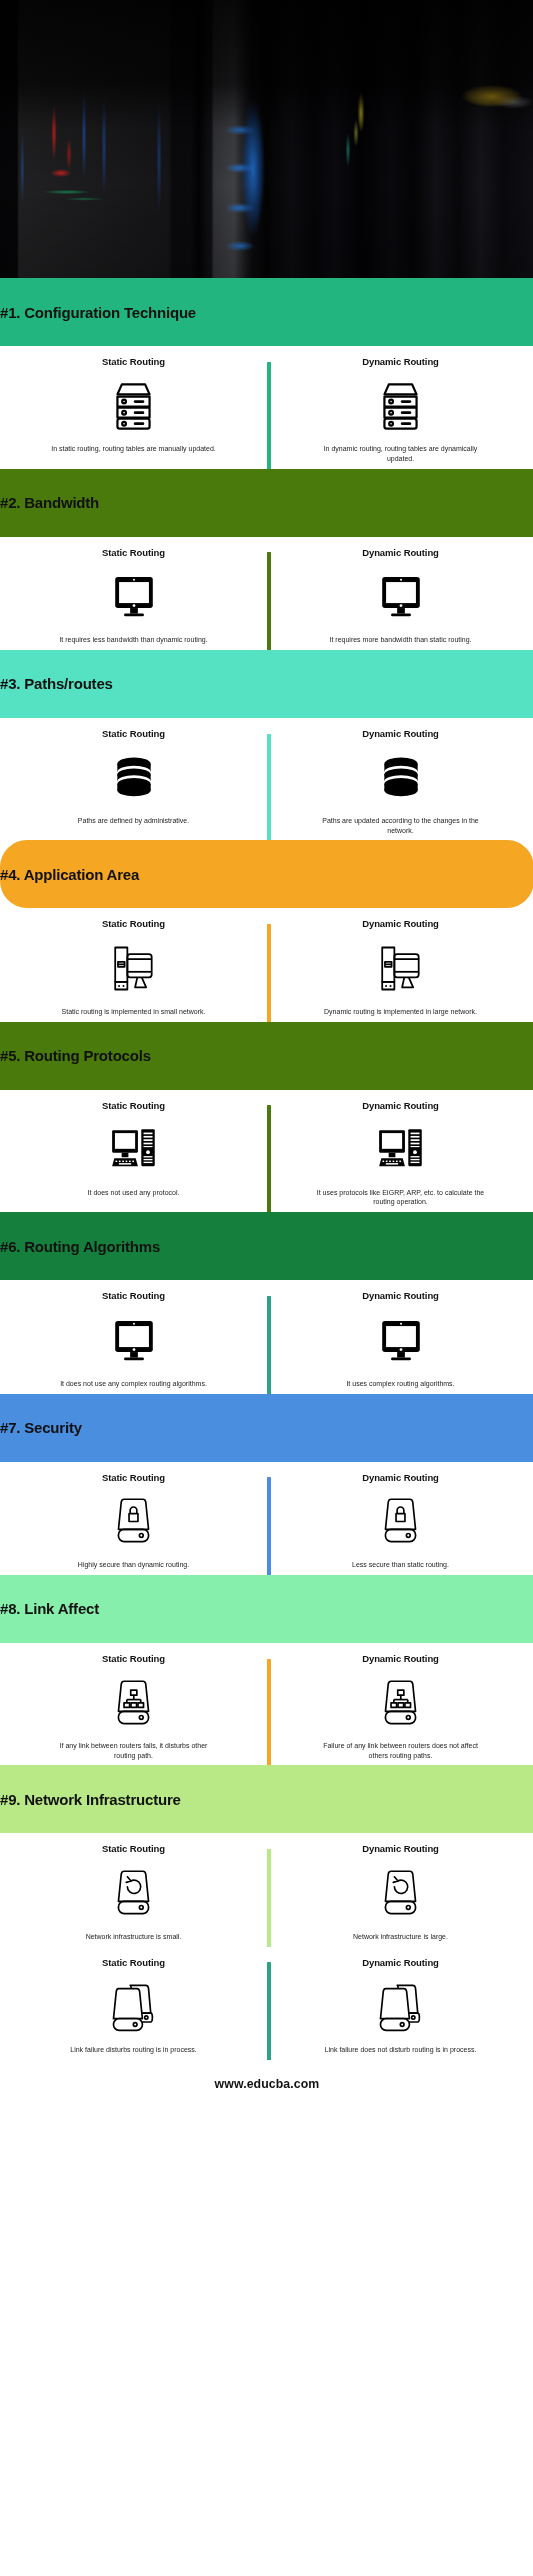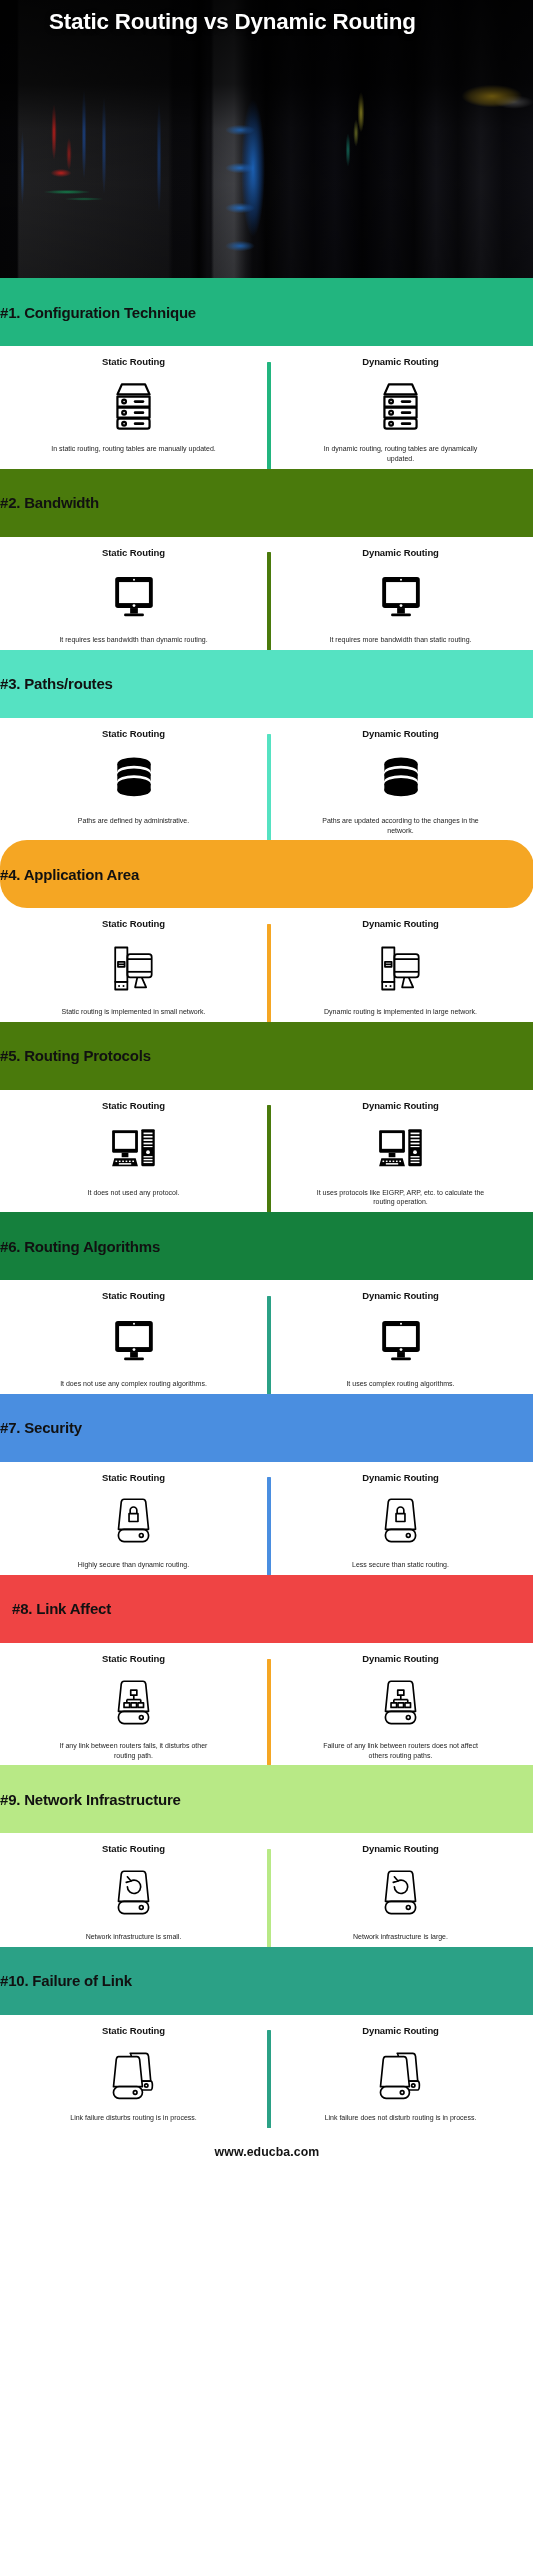--- a/index.html
+++ b/index.html
@@ -169,21 +169,20 @@
   svg { display: block; }
 </style>
 </head>
 <body>
 
 <div id="page">
 
   <div class="hero">
     <div class="hero-photo"></div>
     <div class="hero-vignette"></div>
-    <h1 class="hero-title">Static Routing vs Dynamic Routing</h1>
   </div>
 
   <div id="sections-root">
       <div>
         <div class="banner" style="background: rgb(34, 181, 127);">
           <div class="banner-text">#1. Configuration Technique</div>
         </div>
         <div class="compare">
           <div class="divider" style="background: rgb(34, 181, 127);"></div>
           <div class="col">
@@ -484,21 +483,21 @@
       <path d="M27 30 v-6 a6 6 0 0 1 12 0 v6"></path>
       <rect x="6" y="58" width="54" height="22" rx="10"></rect>
       <circle cx="47" cy="69" r="3.4"></circle>
     </svg>
             </div>
             <div class="col-desc">Less secure than static routing.</div>
           </div>
         </div>
       </div>
       <div>
-        <div class="banner" style="background: #ef4444; padding-left: 12px;">
+        <div class="banner" style="background: #86efac;">
           <div class="banner-text">#8. Link Affect</div>
         </div>
         <div class="compare">
           <div class="divider" style="background: rgb(245, 166, 35);"></div>
           <div class="col">
             <div class="col-title">Static Routing</div>
             <div class="icon-wrap">
               <svg width="37" height="49" viewBox="0 0 66 88" fill="none" stroke="#000" stroke-width="3" stroke-linejoin="round">
       <path d="M16 4 L50 4 Q54 4 55 9 L60 58 L6 58 L11 9 Q12 4 16 4 Z"></path>
       <rect x="28" y="20" width="11" height="9"></rect>
@@ -564,23 +563,20 @@
       <path d="M22 14 L28.5 21.6 L20 24" stroke-linecap="round"></path>
       <rect x="6" y="58" width="54" height="22" rx="10"></rect>
       <circle cx="47" cy="69" r="3.4"></circle>
     </svg>
             </div>
             <div class="col-desc">Network infrastructure is large.</div>
           </div>
         </div>
       </div>
       <div>
-        <div class="banner" style="background: rgb(43, 161, 134);">
-          <div class="banner-text">#10. Failure of Link</div>
-        </div>
         <div class="compare">
           <div class="divider" style="background: rgb(43, 161, 134);"></div>
           <div class="col">
             <div class="col-title">Static Routing</div>
             <div class="icon-wrap">
               <svg width="45" height="50" viewBox="0 0 80 90" fill="none" stroke="#000" stroke-width="3" stroke-linejoin="round">
       <path d="M34 6 L62 6 Q66 6 67 11 L71 56 L40 56 L36 11 Q35 6 34 6 Z" fill="#fff"></path>
       <path d="M45 56 L71 56 Q74 56 74 63 Q74 72 71 72 L45 72 Q42 72 42 63 Q42 56 45 56 Z" fill="#fff"></path>
       <circle cx="63" cy="64" r="3"></circle>
       <path d="M13 12 L46 12 Q50 12 51 17 L56 66 L4 66 L9 17 Q10 12 13 12 Z" fill="#fff"></path>

